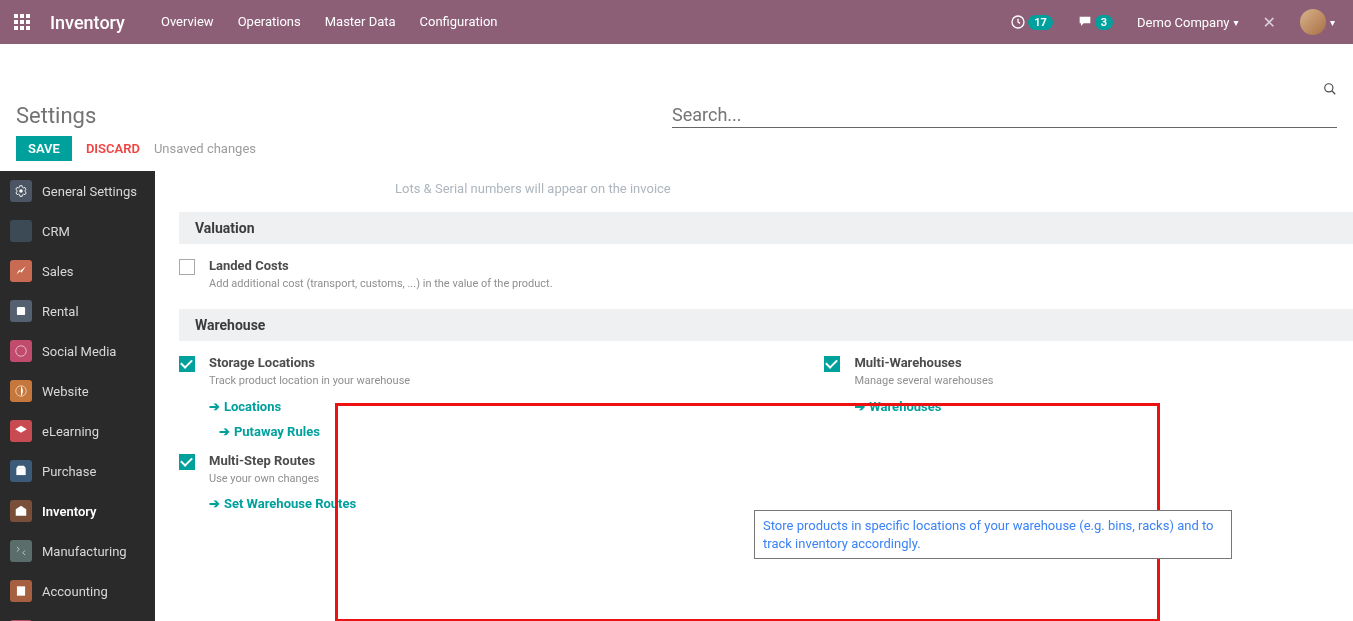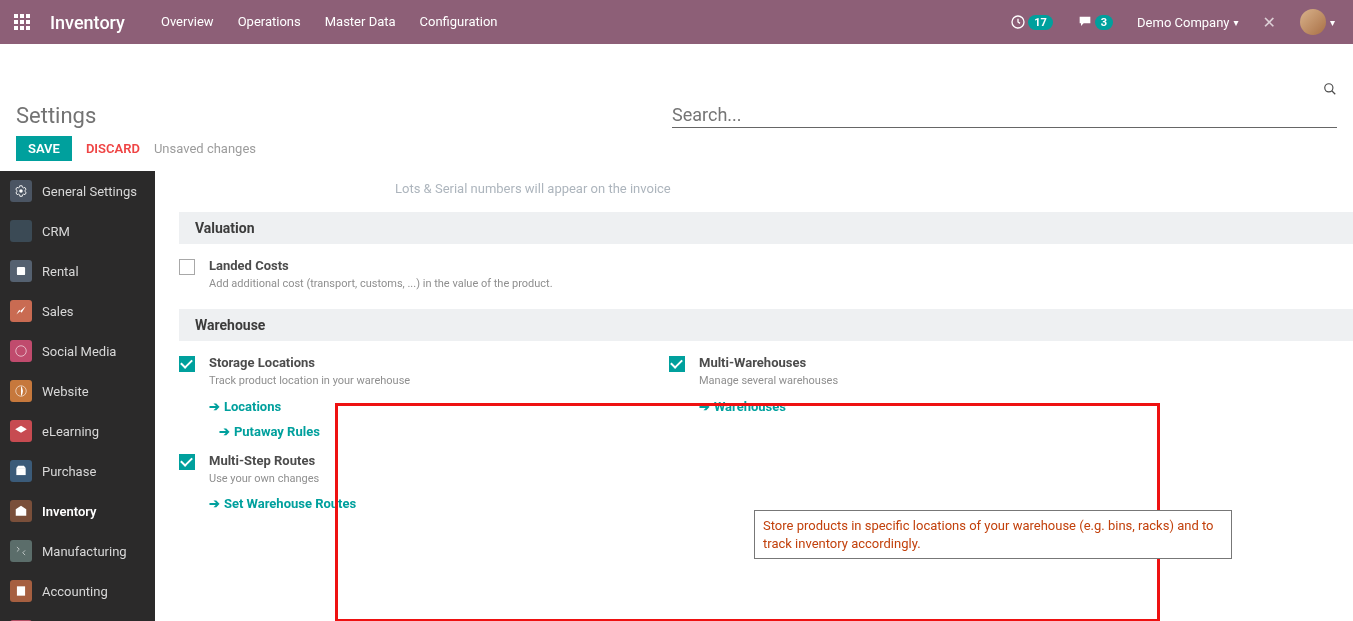--- a/index.html
+++ b/index.html
@@ -48,34 +48,34 @@
 
 .content { flex:1; position:relative; background:#fff; overflow-y:auto; }
 .content-inner { padding: 0 0 40px 0; }
 .faded-line { color:#adb5bd; padding: 10px 7px 16px 40px; margin-left: 200px; font-size:13px; }
 
 .section-header { background:#eef0f2; padding:8px 0 8px 16px; margin:0 0 0 24px; font-weight:700; color:#3c3c3c; font-size:14px; }
 .section-body { padding: 14px 0 4px 24px; display:flex; flex-wrap:wrap; }
 
 .setting { display:flex; gap:14px; padding: 0 0 14px 0; }
 .setting.col-left { width:490px; margin-left:0; }
-.setting.col-right { width:480px; }
+.setting.col-right { width:480px;justify-content:center; }
 .check { width:16px; height:16px; border:1px solid #a8a8a8; background:#fff; flex-shrink:0; margin-top:1px; position:relative; cursor:pointer; }
 .check.on { background:#00a09d; border-color:#00a09d; }
 .check.on::after { content:''; position:absolute; left:3px; top:0px; width:5px; height:9px; border:solid #fff; border-width:0 2px 2px 0; transform:rotate(45deg); }
 .setting-text .label { font-weight:700; color:#4c4c4c; font-size:13px; }
 .setting-text .desc { color:#8f8f8f; margin-top:3px; font-size:11px; line-height:1.4; max-width:360px; }
 .sublinks { margin-top:10px; display:flex; flex-direction:column; gap:10px; }
 .sublinks a { color:#00a09d; font-weight:700; font-size:13px; text-decoration:none; display:flex; align-items:center; gap:4px; cursor:pointer; }
 .sublink-indent { margin-left: 10px; }
 .arrow { color:#00a09d; font-weight:bold; }
 
 .redbox { border:3px solid #e11; position:absolute; left:180px; top:232px; width:825px; height:219px; pointer-events:none; z-index:5; }
 
-.tooltip { position:absolute; left:599px; top:339px; width:478px; background:#fff; border:1px solid #777; padding:6px 8px; font-size:13px; color:#c2410c; z-index:6; line-height:1.35; }
+.tooltip { position:absolute; left:599px; top:339px; width:478px; background:#fff; border:1px solid #777; padding:6px 8px; font-size:13px; color:#3b82f6; z-index:6; line-height:1.35; }
 
 
 .content::-webkit-scrollbar { width:14px; }
 .content::-webkit-scrollbar-track { background:#f0f0f0; }
 .content::-webkit-scrollbar-thumb { background:#c9c9c9; }
 </style>
 </head>
 <body>
 
 <div class="topnav">
@@ -158,34 +158,34 @@
       </div>
     <div class="sidebar-item">
         <span class="s-icon s-crm">
           <svg viewBox="0 0 24 24">
             <path d="M4 6h16M4 12h16M4 18h10"></path>
           </svg>
         </span>
         <span>CRM</span>
       </div>
     <div class="sidebar-item">
+        <span class="s-icon s-sales">
+          <svg viewBox="0 0 24 24">
+            <path d="M4 18l5-8 4 5 7-11"></path>
+          </svg>
+        </span>
+        <span>Sales</span>
+      </div>
+    <div class="sidebar-item">
         <span class="s-icon s-rental">
           <svg viewBox="0 0 24 24">
             <rect x="5" y="5" width="14" height="14" rx="2"></rect>
           </svg>
         </span>
         <span>Rental</span>
-      </div>
-    <div class="sidebar-item">
-        <span class="s-icon s-sales">
-          <svg viewBox="0 0 24 24">
-            <path d="M4 18l5-8 4 5 7-11"></path>
-          </svg>
-        </span>
-        <span>Sales</span>
       </div>
     <div class="sidebar-item">
         <span class="s-icon s-social">
           <svg viewBox="0 0 24 24">
             <path d="M8 11h8M12 7v8"></path>
             <circle cx="12" cy="12" r="9" fill="none" stroke="#fff"></circle>
           </svg>
         </span>
         <span>Social Media</span>
       </div>

